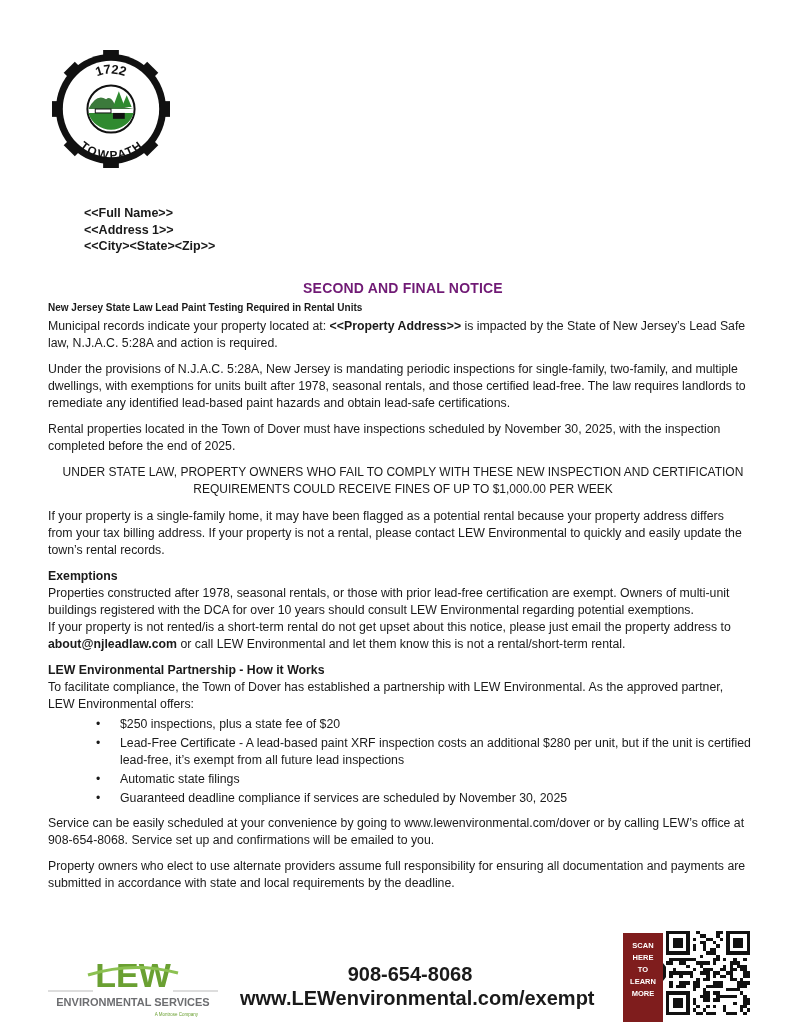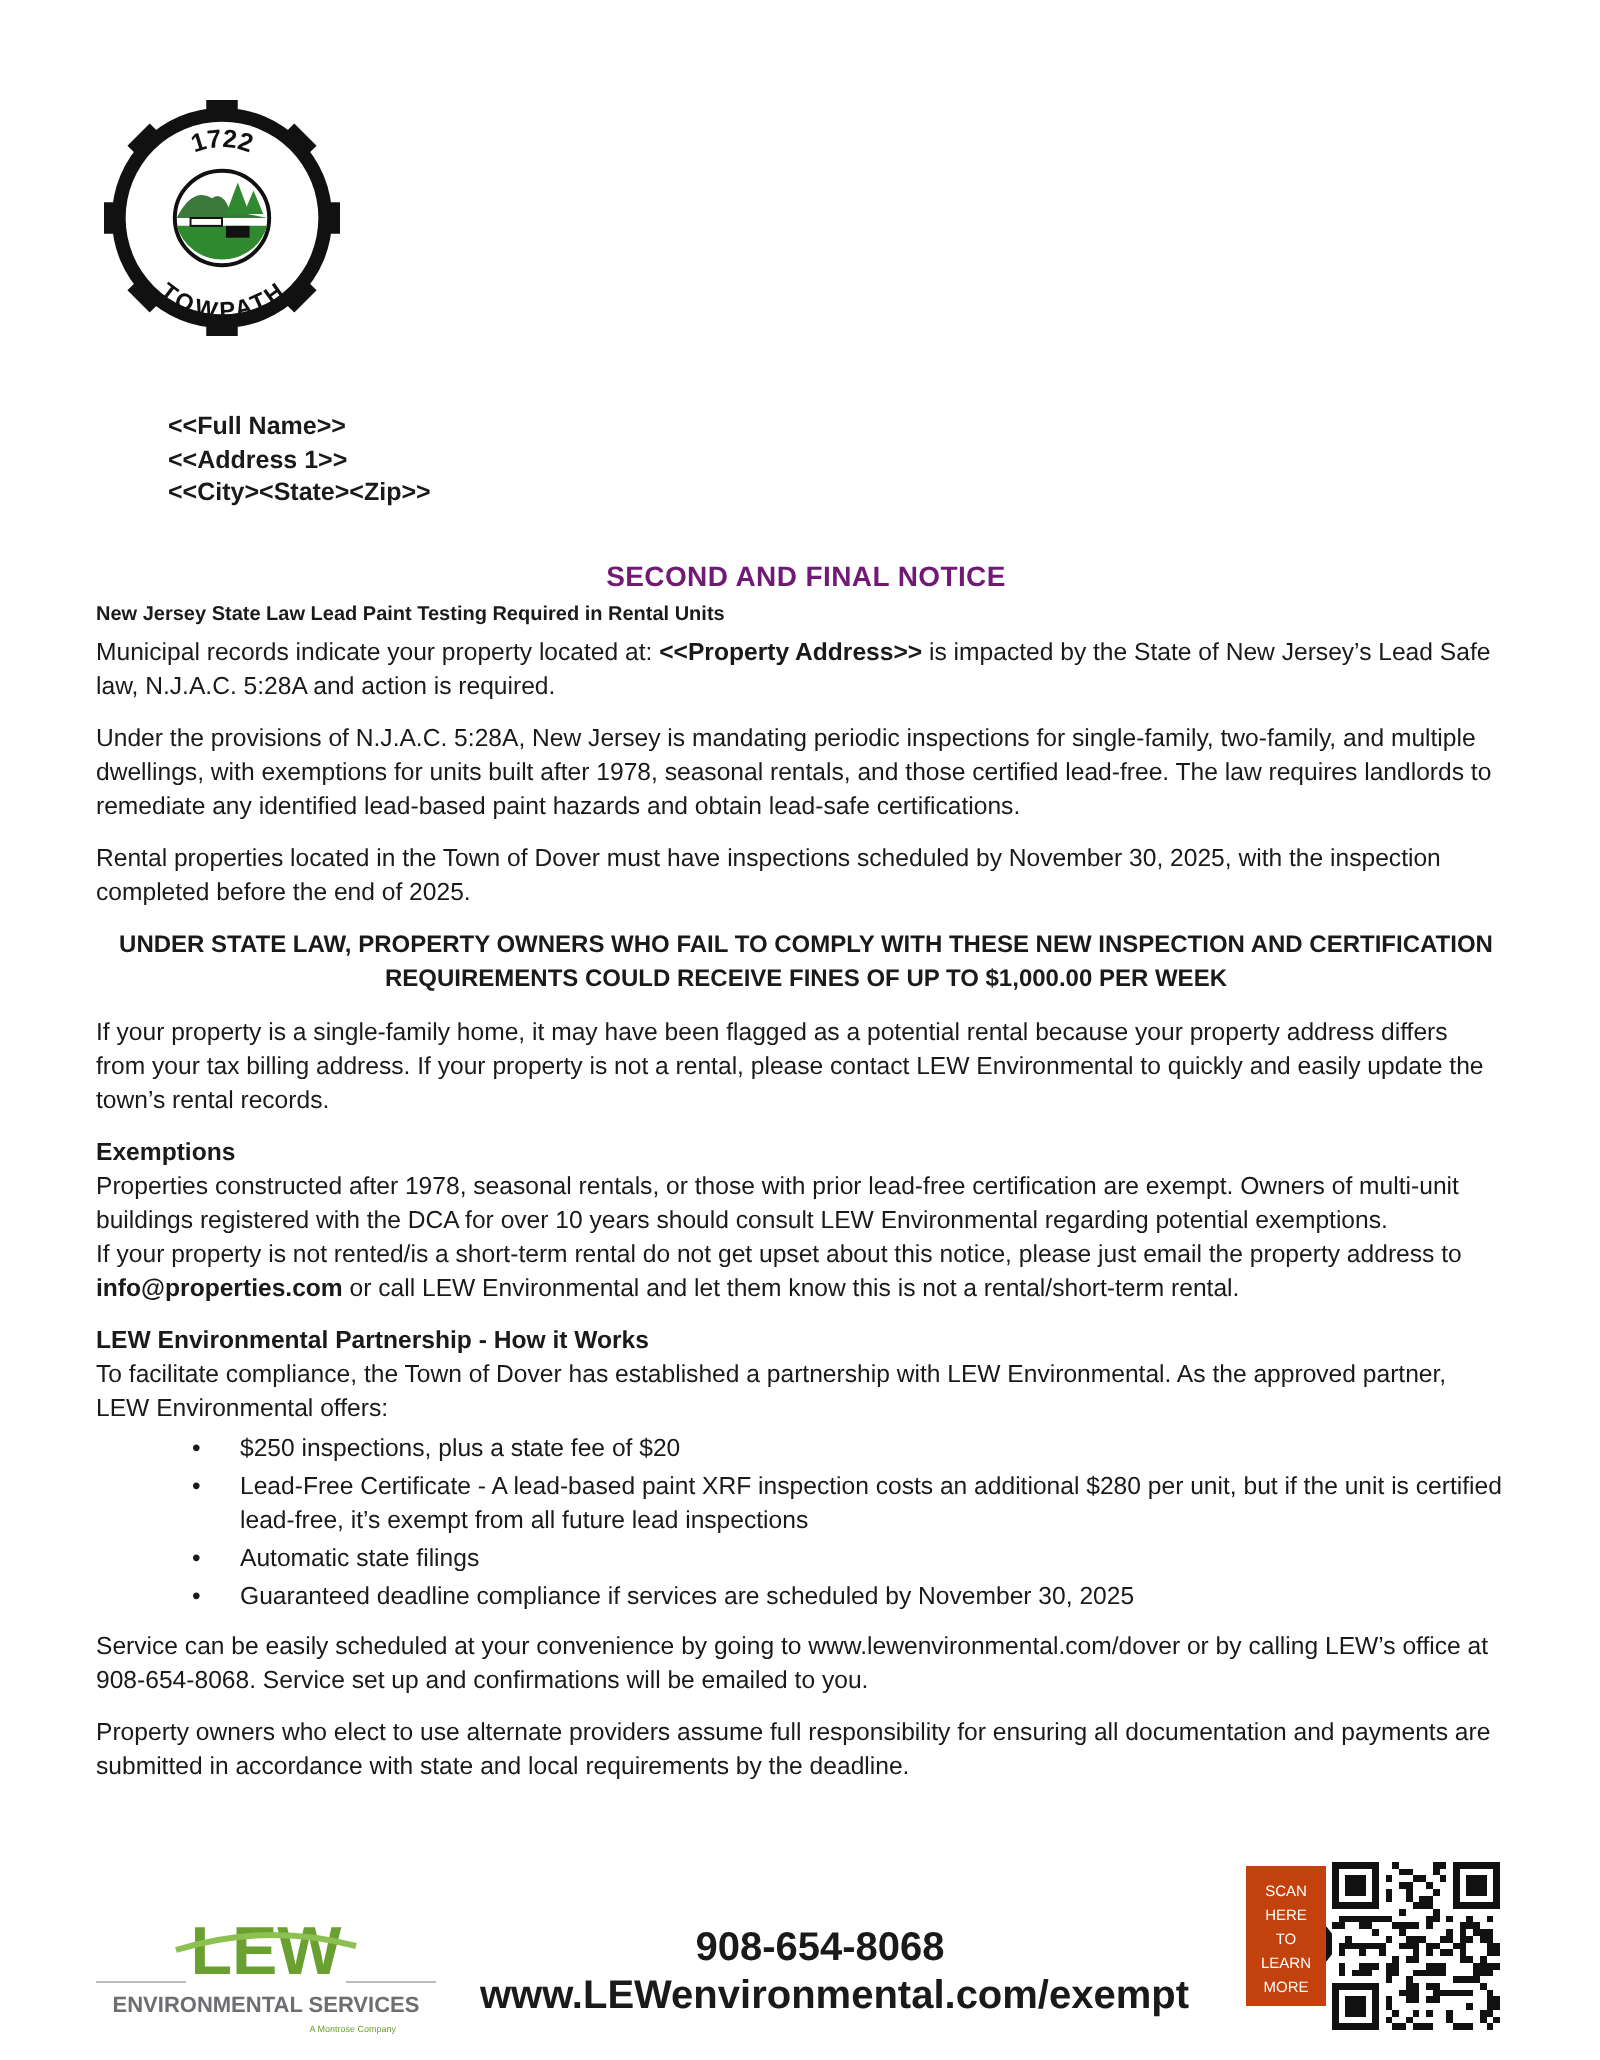--- a/index.html
+++ b/index.html
@@ -4,32 +4,32 @@
 <style>
   html, body { margin:0; padding:0; background:#ffffff; }
   body { width:800px; height:1030px; position:relative; overflow:hidden;
          font-family:"Liberation Sans", sans-serif; color:#1a1a1a; }
   .logo { position:absolute; left:52px; top:50px; width:118px; height:118px; }
   .address { position:absolute; left:84px; top:205px; font-size:12.5px; font-weight:bold; line-height:16.5px; }
   .content { position:absolute; left:48px; top:280px; width:710px; font-size:12.3px; line-height:17px; }
   .notice-title { text-align:center; color:#701a75; font-weight:bold; font-size:14px; margin:0 0 2px 0; letter-spacing:0.2px;}
   .main-title { font-weight:bold; font-size:10px; margin:0 0 2px 0; }
   p { margin:0 11px 9px 0; }
-  .warn { text-align:center; font-weight:bold; font-size:12px; margin:2px 0 10px 0; line-height:17px; }
+  .warn { text-align:center; font-weight:normal; font-size:12px; margin:2px 0 10px 0; line-height:17px; }
   h3 { font-size:12.3px; margin:0; font-weight:bold; }
   ul { margin:3px 0 8px 0; padding-left:48px; list-style:none; }
   ul li { position:relative; margin:0 0 2px 0; padding-left:24px; }
   ul li::before { content:"•"; position:absolute; left:0; top:0; }
   .footer { position:absolute; left:0; top:945px; width:800px; height:85px; }
   .lew-logo { position:absolute; left:48px; top:8px; width:170px; height:68px; }
   .footer-contact { position:absolute; left:240px; top:17px; width:340px; text-align:center; font-weight:bold; }
   .phone { font-size:20px; line-height:24px; }
   .url { font-size:20px; line-height:24px; }
-  .scan { position:absolute; left:623px; top:-12px; width:40px; height:70px; background:#c2410c; color:#fff;
-          font-size:7.5px; font-weight:normal; text-align:center; line-height:12px; padding-top:7px; box-sizing:border-box; }
+  .scan { position:absolute; left:623px; top:-12px; width:40px; height:89px; background:#7f1d1d; color:#fff;
+          font-size:7.5px; font-weight:bold; text-align:center; line-height:12px; padding-top:7px; box-sizing:border-box; }
   .scan::after { content:""; position:absolute; right:-7px; top:30px; border-left:7px solid #111; border-top:9px solid transparent; border-bottom:9px solid transparent; }
   .qr { position:absolute; left:666px; top:-14px; width:84px; height:84px; }
 </style>
 </head>
 <body>
 
 <svg class="logo" viewBox="0 0 120 120">
   <g>
     <circle cx="60" cy="60" r="56" fill="#111"></circle>
     <g fill="#111">
@@ -74,21 +74,21 @@
   <div class="main-title">New Jersey State Law Lead Paint Testing Required in Rental Units</div>
   <p><span>Municipal records indicate your property located at: </span><b>&lt;&lt;Property Address&gt;&gt;</b><span> is impacted by the State of New Jersey’s Lead Safe law, N.J.A.C. 5:28A and action is required.</span></p>
   <p>Under the provisions of N.J.A.C. 5:28A, New Jersey is mandating periodic inspections for single-family, two-family, and multiple dwellings, with exemptions for units built after 1978, seasonal rentals, and those certified lead-free. The law requires landlords to remediate any identified lead-based paint hazards and obtain lead-safe certifications.</p>
   <p>Rental properties located in the Town of Dover must have inspections scheduled by November 30, 2025, with the inspection completed before the end of 2025.</p>
   <div class="warn">UNDER STATE LAW, PROPERTY OWNERS WHO FAIL TO COMPLY WITH THESE NEW INSPECTION AND CERTIFICATION REQUIREMENTS COULD RECEIVE FINES OF UP TO $1,000.00 PER WEEK</div>
 
   <p>If your property is a single-family home, it may have been flagged as a potential rental because your property address differs from your tax billing address. If your property is not a rental, please contact LEW Environmental to quickly and easily update the town’s rental records.</p>
 
   <h3>Exemptions</h3>
   <p style="margin-bottom:0">Properties constructed after 1978, seasonal rentals, or those with prior lead-free certification are exempt. Owners of multi-unit buildings registered with the DCA for over 10 years should consult LEW Environmental regarding potential exemptions.</p>
-  <p><span>If your property is not rented/is a short-term rental do not get upset about this notice, please just email the property address to </span><b>info@properties.com</b><span> or call LEW Environmental and let them know this is not a rental/short-term rental.</span></p>
+  <p><span>If your property is not rented/is a short-term rental do not get upset about this notice, please just email the property address to </span><b>about@njleadlaw.com</b><span> or call LEW Environmental and let them know this is not a rental/short-term rental.</span></p>
 
   <h3>LEW Environmental Partnership - How it Works</h3>
   <p style="margin-bottom:2px">To facilitate compliance, the Town of Dover has established a partnership with LEW Environmental. As the approved partner, LEW Environmental offers:</p>
   <ul>
     <li>$250 inspections, plus a state fee of $20</li>
     <li>Lead-Free Certificate - A lead-based paint XRF inspection costs an additional $280 per unit, but if the unit is certified lead-free, it’s exempt from all future lead inspections</li>
     <li>Automatic state filings</li>
     <li>Guaranteed deadline compliance if services are scheduled by November 30, 2025</li>
   </ul>
   <p>Service can be easily scheduled at your convenience by going to www.lewenvironmental.com/dover or by calling LEW’s office at 908-654-8068. Service set up and confirmations will be emailed to you.</p>

